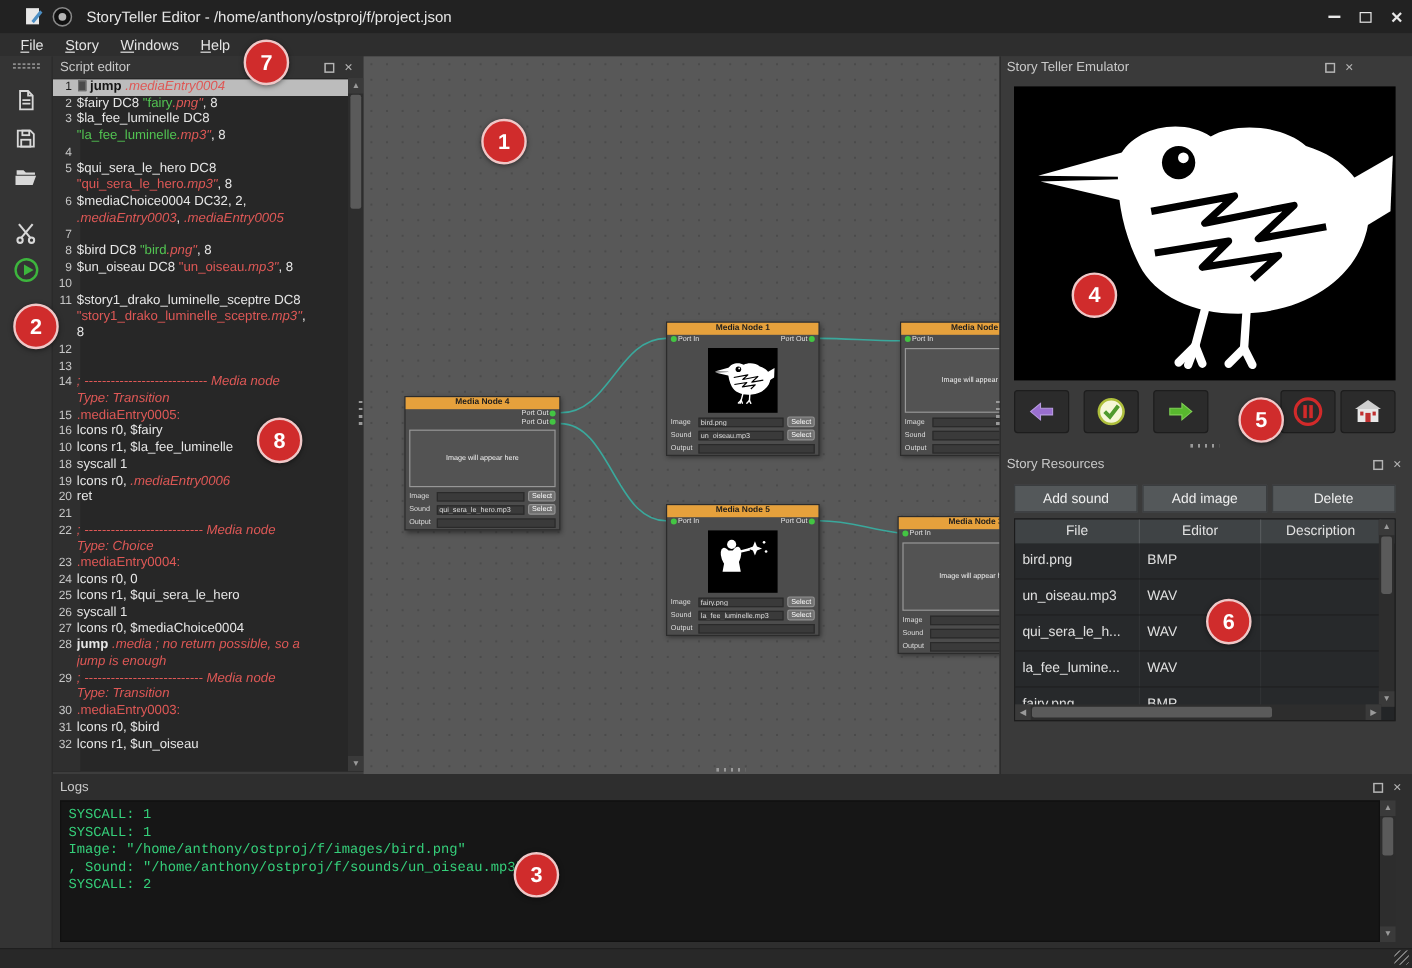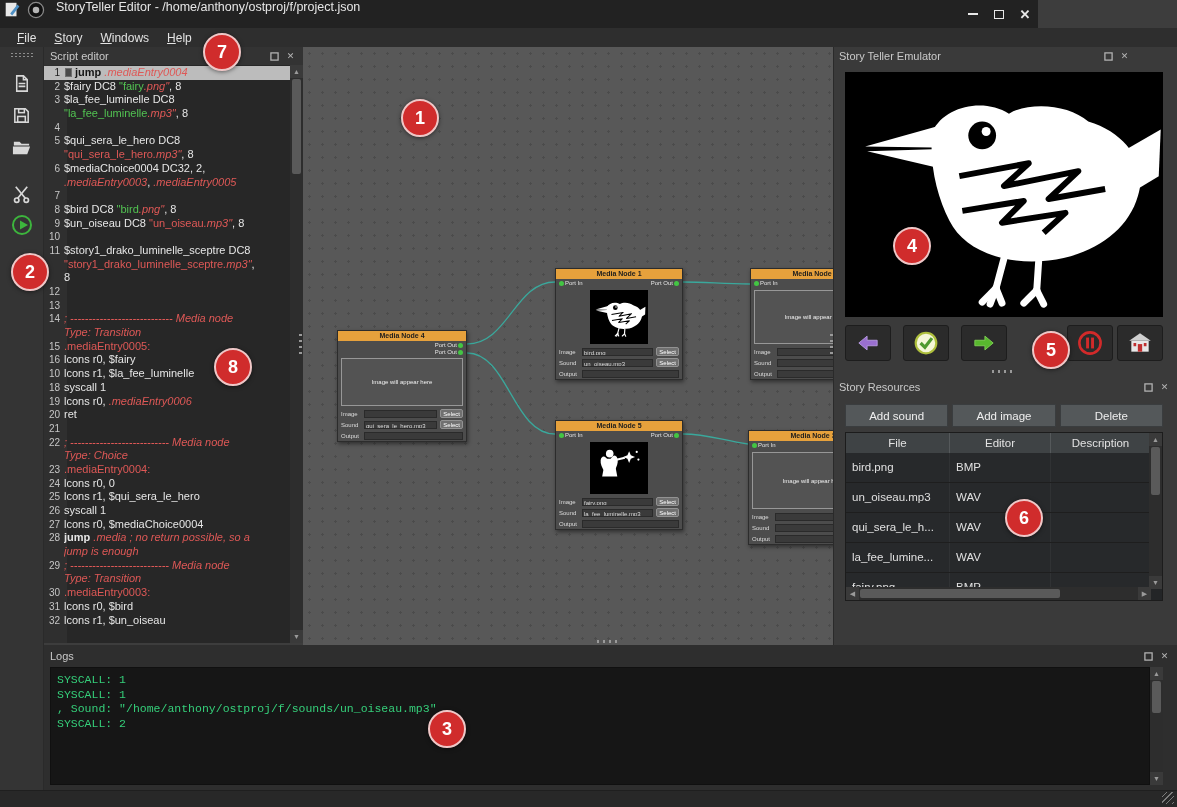--- a/index.html
+++ b/index.html
@@ -1,20 +1,20 @@
 <!DOCTYPE html>
 <html><head>
 <meta charset="utf-8">
 <style>
   *{box-sizing:border-box;margin:0;padding:0}
   html,body{width:1177px;height:807px;overflow:hidden;background:#3d3d3d;
     font-family:"Liberation Sans",sans-serif;color:#ddd;position:relative}
   
-  #titlebar{position:absolute;left:0;top:0;width:1038px;height:28px;background:#222;
-    display:flex;align-items:flex-start;padding-left:2px}
+  #titlebar{position:absolute;left:0;top:0;width:1177px;height:28px;background:#222;
+    display:flex;align-items:center;padding-left:18px}
   .ticon{width:20px;height:20px;margin-right:4px;display:flex;align-items:center;justify-content:center}
   #win-title{font-size:12.5px;color:#e6e6e6;margin-left:6px;flex:1}
   .win-btns{display:flex;height:100%}
   .wbtn{width:26px;height:100%;display:flex;align-items:center;justify-content:center;color:#e8e8e8}
   .glyph-min{width:10px;height:2px;background:#e8e8e8}
   .glyph-max{width:10px;height:9px;border:1.6px solid #e8e8e8}
   .glyph-close{font-size:13px;font-weight:bold}
   #menubar{position:absolute;left:0;top:28px;width:1177px;height:19px;background:#2e2e2e;
     display:flex;align-items:center;padding-left:8px;font-size:12px}
   .menu-item{padding:0 9px;color:#e3e3e3}
@@ -673,20 +673,21 @@
       <svg width="9" height="9" viewBox="0 0 10 10">
         <rect x="1" y="1" width="8" height="8" fill="none" stroke="#b5b5b5" stroke-width="1.4"></rect>
       </svg>
     </span>
   <span class="dock-btn">✕</span>
 </div>
 <div id="log-content">
   <div id="log-lines">
       <div class="logline">SYSCALL: 1</div>
       <div class="logline">SYSCALL: 1</div>
+      <div class="logline">Image: "/home/anthony/ostproj/f/images/bird.png"</div>
       <div class="logline">, Sound: "/home/anthony/ostproj/f/sounds/un_oiseau.mp3"</div>
       <div class="logline">SYSCALL: 2</div>
     </div>
 </div>
 <div id="log-vscroll" class="vscroll" style="left:1150px;top:667px;height:118px;position:absolute">
   <span class="sarrow" style="top:0">▲</span>
   <span class="sthumb" style="top:14px;height:32px"></span>
   <span class="sarrow" style="bottom:0;top:auto">▼</span>
 </div>
 

